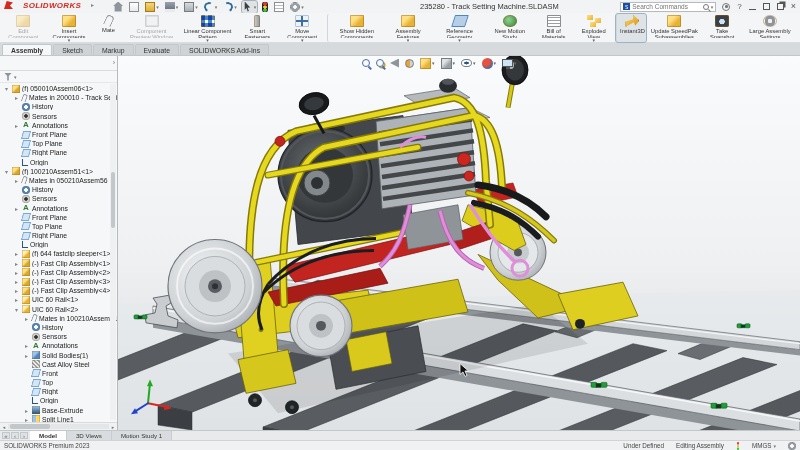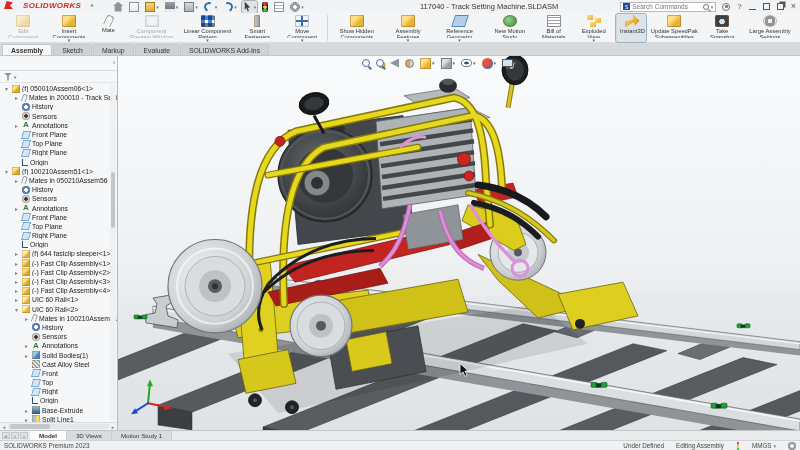--- a/index.html
+++ b/index.html
@@ -197,21 +197,21 @@
         </span>
         <span class="qbtn">
           <span class="qicon slot-icon" data-icon="file-properties-icon"></span>
 
         </span>
         <span class="qbtn caret">
           <span class="qicon slot-icon" data-icon="options-icon"></span>
           <span class="qcaret">▾</span>
         </span>
       </div>
-    <span class="tb-title">117040 - Track Setting Machine.SLDASM</span>
+    <span class="tb-title">235280 - Track Setting Machine.SLDASM</span>
     <div class="tb-right">
       <div class="searchbox">
         <span class="s-flag">S</span>
         <input placeholder="Search Commands" style="">
         <span class="mag"></span>
         <span style="font-size:5px;color:#777">▾</span>
       </div>
       <div class="wc">
         <span class="ic-user"></span>
         <span>?</span>

